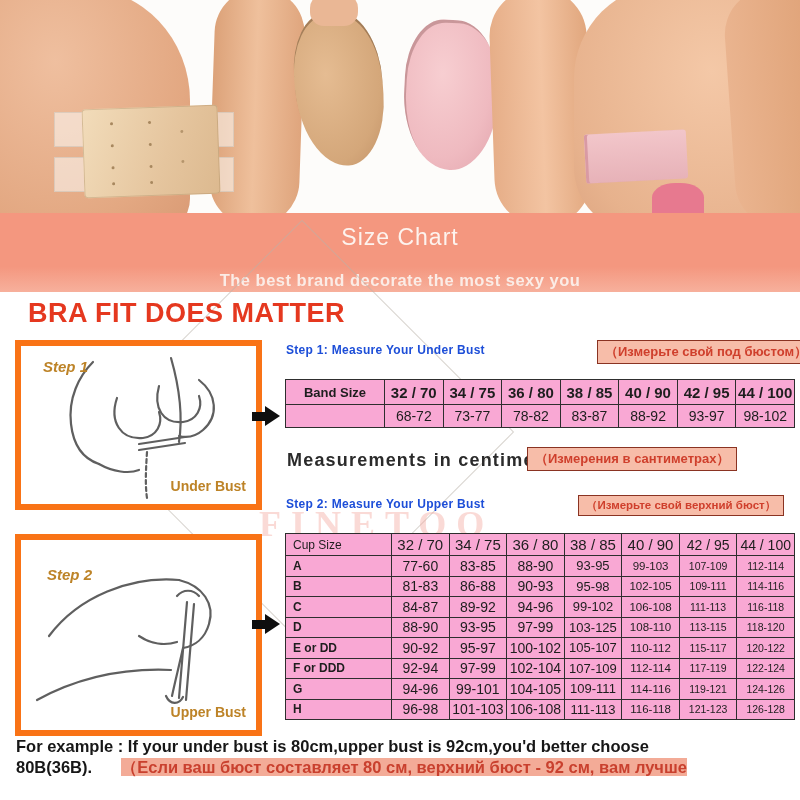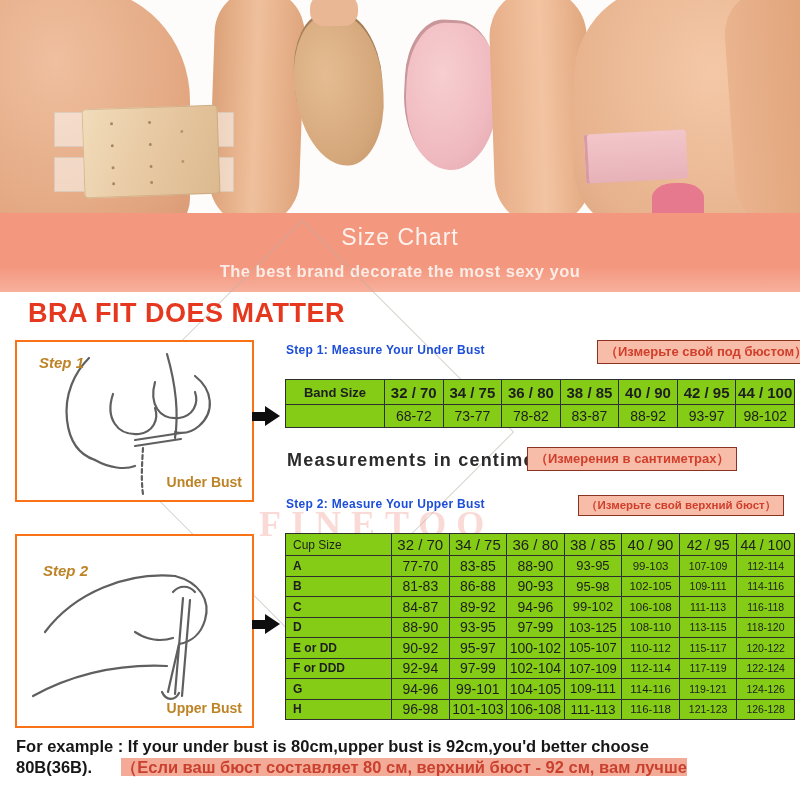--- a/index.html
+++ b/index.html
@@ -21,46 +21,46 @@
   .strap1{top:112px;} .strap2{top:157px;}
   .extender{left:83px;top:107px;width:136px;height:89px;background:linear-gradient(110deg,#f2dcba,#e5c59e 60%,#dcb98f);border-radius:4px;transform:rotate(-2deg);box-shadow:inset 0 0 0 1px rgba(170,140,100,.4);}
   .hookdots{left:28px;top:14px;width:3px;height:3px;background:#a8885f;border-radius:50%;
     box-shadow:0 22px 0 #a8885f,0 44px 0 #a8885f,0 60px 0 #a8885f,38px 0 0 #a8885f,38px 22px 0 #a8885f,38px 44px 0 #a8885f,38px 60px 0 #a8885f,70px 10px 0 #b5956c,70px 40px 0 #b5956c;}
   .band-pink{left:585px;top:132px;width:102px;height:49px;background:linear-gradient(180deg,#f2c6ca,#e7b2b8);border-radius:3px;transform:rotate(-3deg);box-shadow:inset 3px 0 0 #d99aa4;}
   .pink-patch{left:652px;top:183px;width:52px;height:32px;background:#e7798f;border-radius:45% 45% 0 0;}
 
   
   .banner{position:absolute;left:0;top:213px;width:800px;height:79px;background:linear-gradient(180deg,#f4977f 0%,#f4977f 68%,#f7b09c 100%);text-align:center;}
   .banner-title{padding-top:11px;font-size:23px;color:#fdf3ee;letter-spacing:1px;}
-  .banner-sub{margin-top:11px;font-size:16.5px;font-weight:bold;color:#fbece6;letter-spacing:.5px;}
+  .banner-sub{margin-top:20px;font-size:16.5px;font-weight:bold;color:#fbece6;letter-spacing:.5px;}
 
   
   .wm-diamond{position:absolute;left:152px;top:282px;width:298px;height:298px;border:1px solid rgba(185,178,170,.55);transform:rotate(45deg);pointer-events:none;}
   .wm-text{position:absolute;left:224px;top:503px;font-family:"Liberation Serif",serif;font-size:36px;font-weight:bold;letter-spacing:10px;color:rgba(242,168,158,.42);pointer-events:none;margin-left:35px;}
 
   
   .main-heading{position:absolute;left:28px;top:298px;font-size:27px;font-weight:800;color:#e5381f;letter-spacing:.5px;}
   .step-title{position:absolute;font-size:12px;font-weight:bold;color:#1d4ed8;letter-spacing:.3px;}
   .ru-box{position:absolute;background:#f7bda9;border:1.5px solid #8a3322;color:#cf3f2c;font-weight:bold;padding:2px 7px;white-space:nowrap;}
   .meas{position:absolute;left:287px;top:450px;font-size:18px;font-weight:bold;color:#2b2b2b;letter-spacing:1.2px;}
 
   
-  .step-box{position:absolute;border:2px solid #f97316;background:#fff;}
+  .step-box{position:absolute;border:6px solid #f97316;background:#fff;}
   .box1{left:15px;top:340px;width:235px;height:158px;}
   .box2{left:15px;top:534px;width:235px;height:190px;}
   .gold-label{position:absolute;font-style:italic;font-weight:bold;font-size:15px;color:#bd8327;}
   .gold-caption{position:absolute;font-weight:bold;font-size:14px;color:#bd8327;}
 
   
   .arrow{position:absolute;display:flex;align-items:center;}
   .arrow .tail{width:13px;height:9px;background:#0e0e0e;}
   .arrow .head{width:0;height:0;border-top:10px solid transparent;border-bottom:10px solid transparent;border-left:15px solid #0e0e0e;}
 
   
-  table{position:absolute;border-collapse:collapse;table-layout:fixed;background:#84cc16;}
+  table{position:absolute;border-collapse:collapse;table-layout:fixed;background:#f9a8d4;}
   th,td{border:1.7px solid #2e2e2e;text-align:center;padding:0;color:#1e1e1e;overflow:hidden;white-space:nowrap;}
   .band-table{left:285px;top:379px;width:510px;}
   .band-table th{height:24px;font-size:15px;font-weight:bold;}
   .band-table td{height:22px;font-size:14px;}
   .band-table .c0{width:98px;}
   .band-table th.c0{font-size:13px;}
   .cup-table{left:285px;top:533px;width:510px;}
   .cup-table th{height:21px;font-size:15px;font-weight:normal;margin-left:48px;}
   .cup-table th.c0{font-size:12px;text-align:left;padding-left:7px;}
   .cup-table td{height:19.5px;}
@@ -177,21 +177,21 @@
           <th class="c3">36 / 80</th>
           <th class="c4">38 / 85</th>
           <th class="c5">40 / 90</th>
           <th class="c6">42 / 95</th>
           <th class="c7">44 / 100</th>
         </tr>
       </thead>
     <tbody>
         <tr>
           <td class="c0">A</td>
-          <td class="c1">77-70</td>
+          <td class="c1">77-60</td>
           <td class="c2">83-85</td>
           <td class="c3">88-90</td>
           <td class="c4">93-95</td>
           <td class="c5">99-103</td>
           <td class="c6">107-109</td>
           <td class="c7">112-114</td>
         </tr>
         <tr>
           <td class="c0">B</td>
           <td class="c1">81-83</td>

